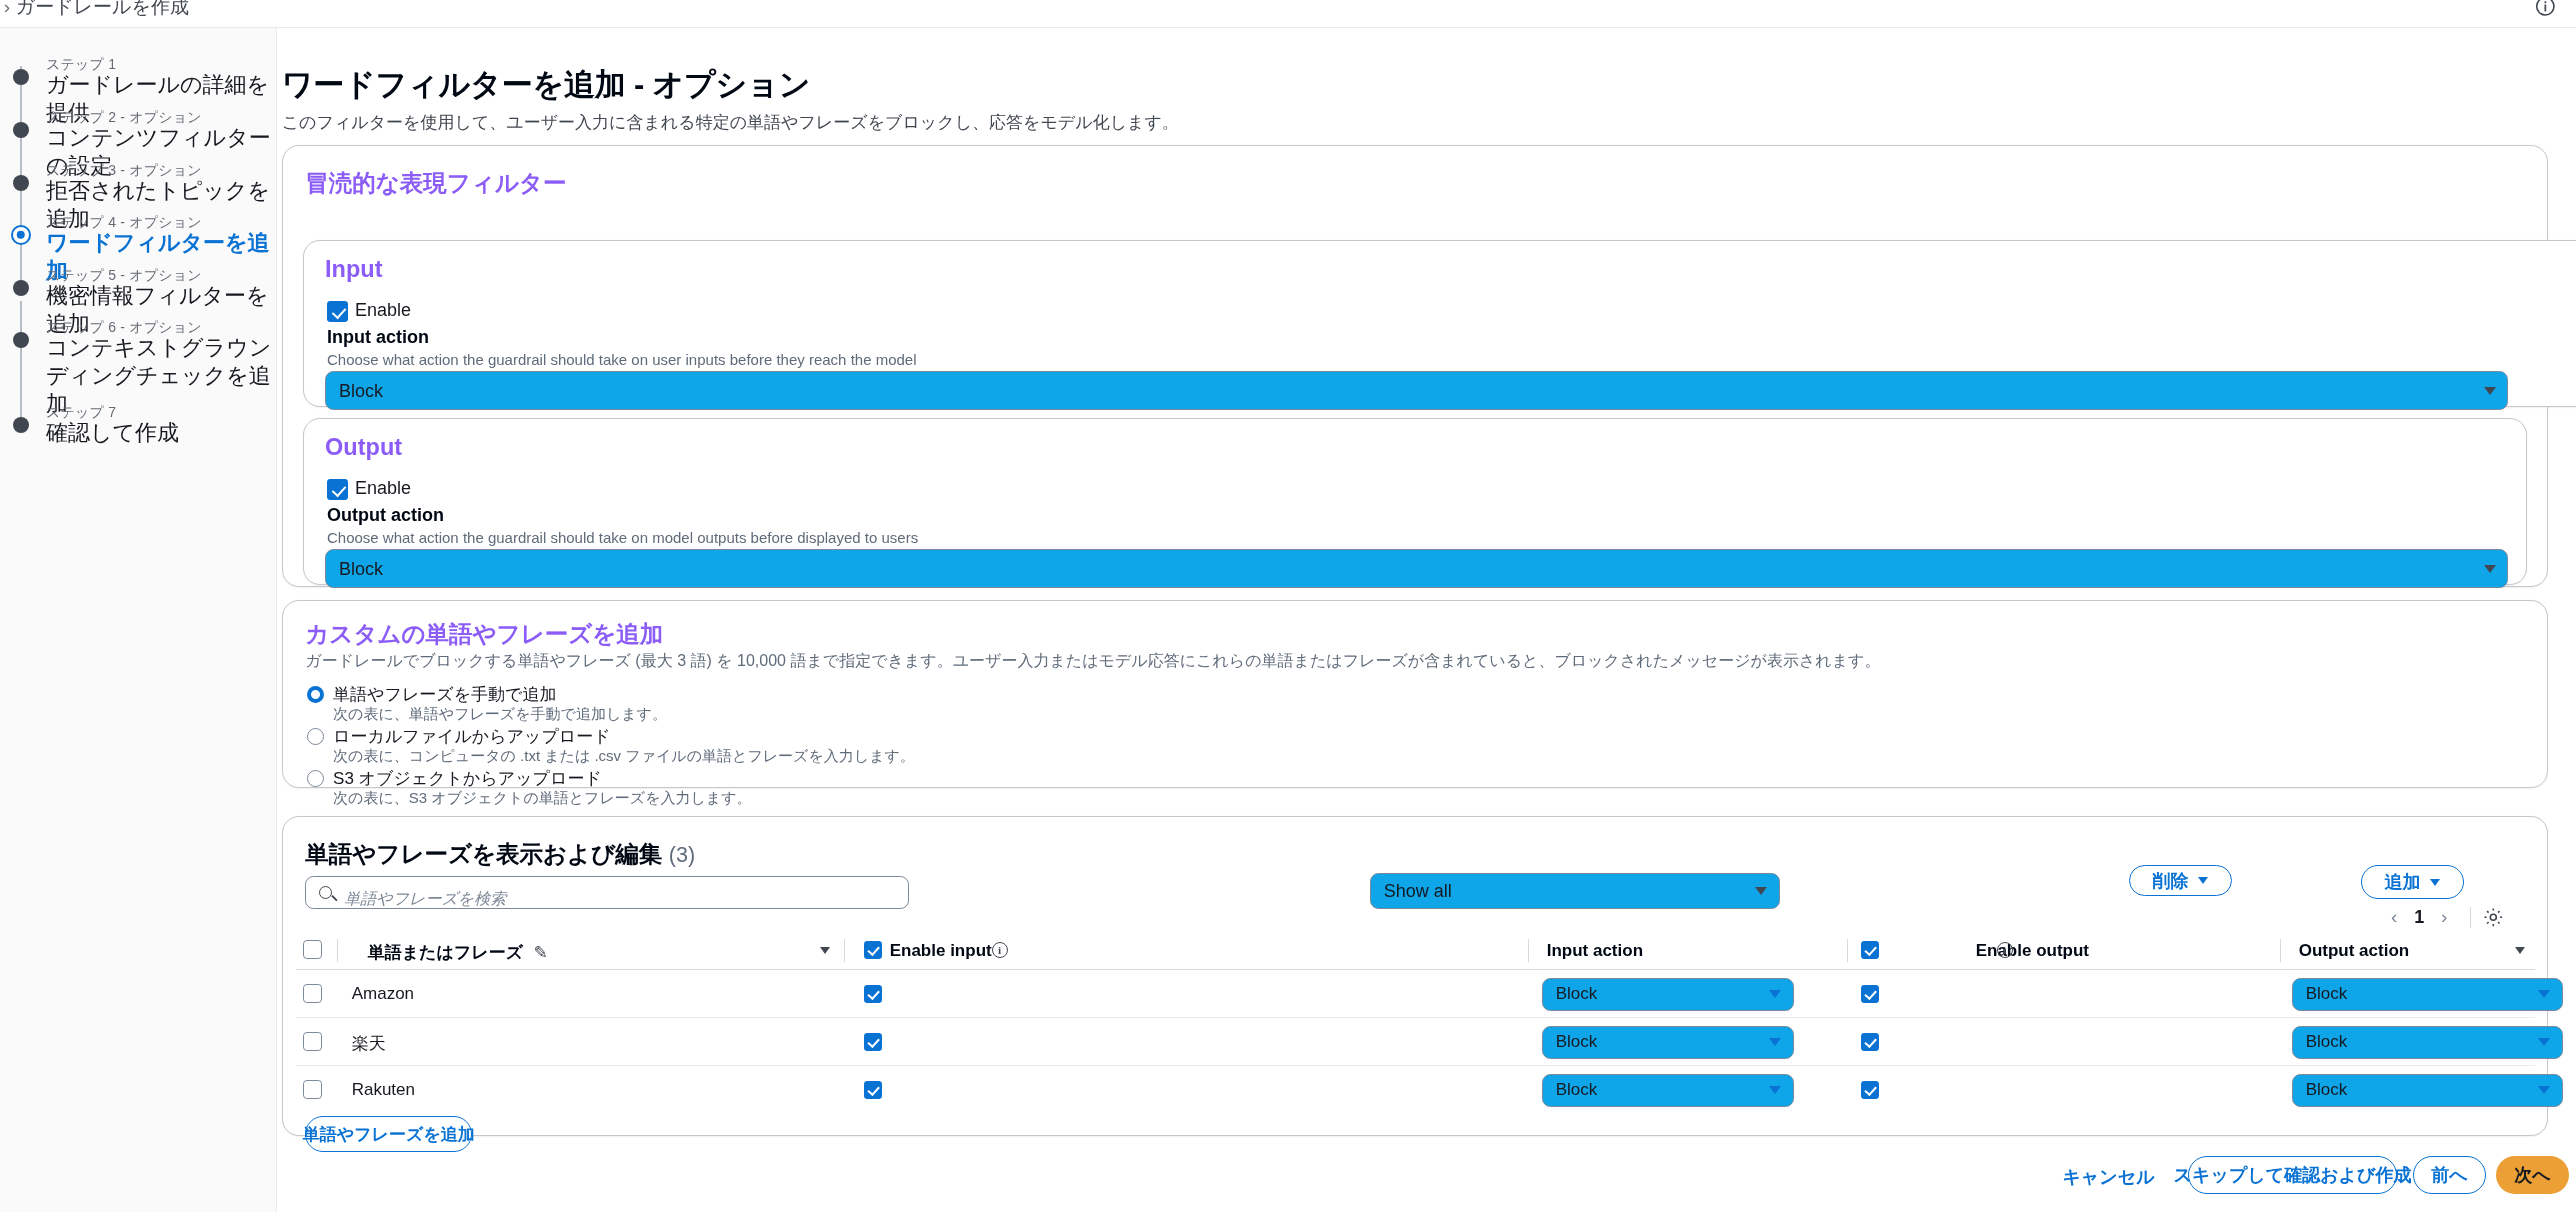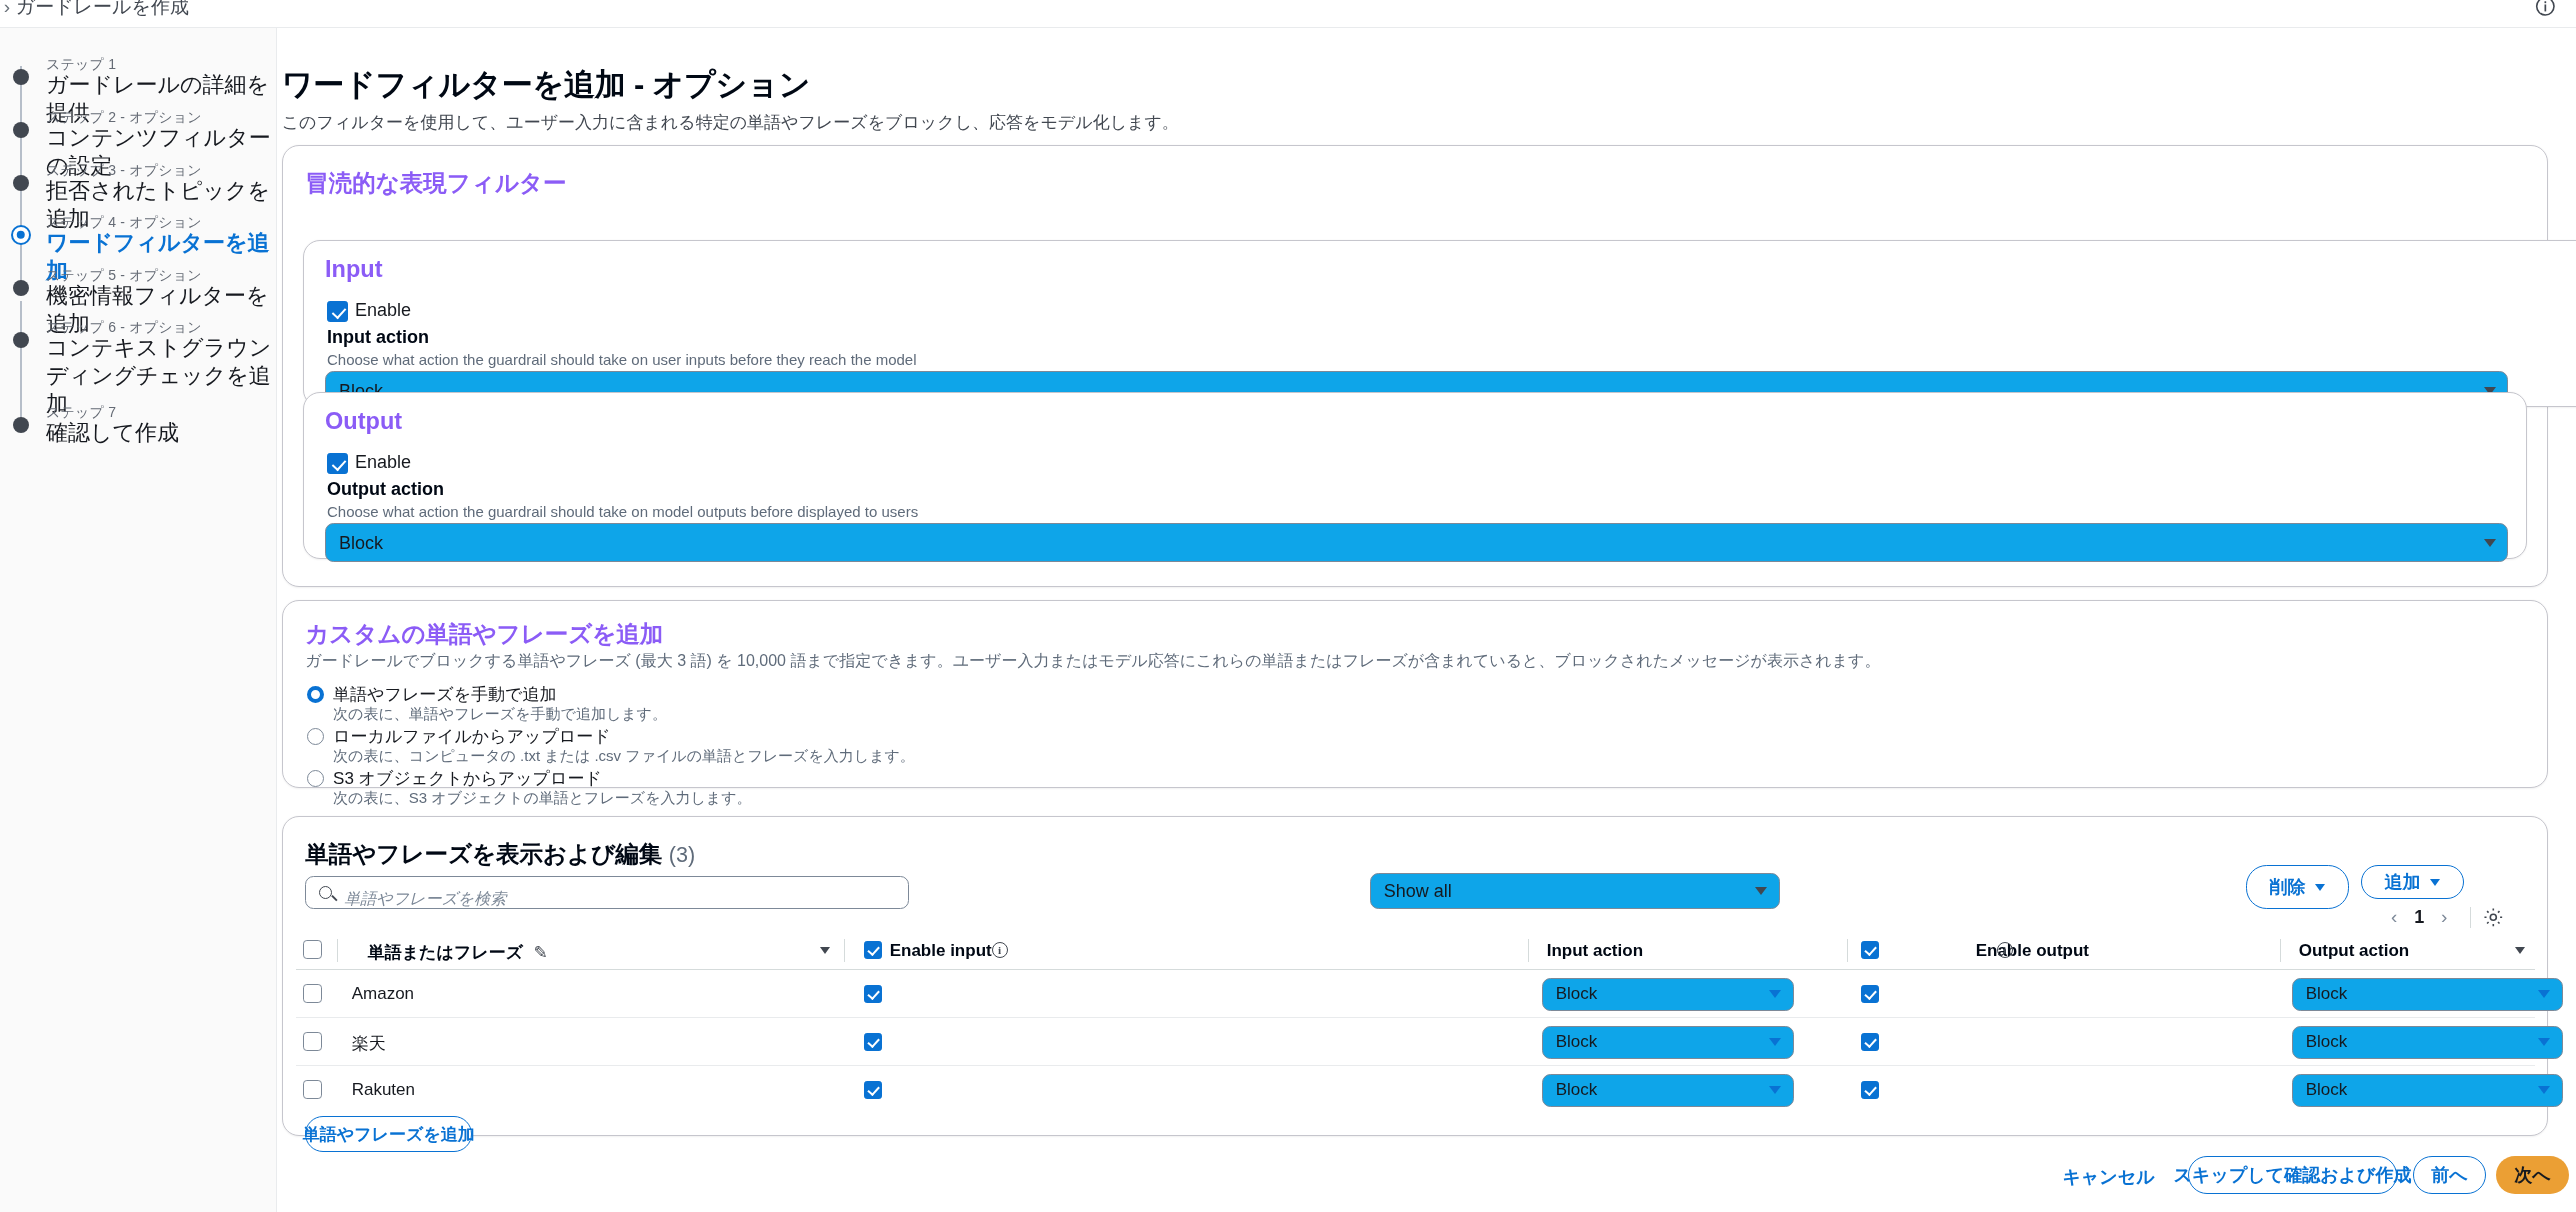--- a/index.html
+++ b/index.html
@@ -312,21 +312,21 @@
           <div class="chk-label">Enable</div>
         </div>
         <div class="field-label" style="left:22.6px; top:86px;">Input action</div>
         <div class="sub-desc" style="left:22.6px; top:109px;">Choose what action the guardrail should take on user inputs before they reach the model</div>
         <div class="select" style="left:20.7px; top:130px; width:2183px;">
           <div class="txt">Block</div>
           <div class="caret"></div>
         </div>
       </div>
 
-      <div class="panel" style="left:20.7px; top:246px; width:2224px; height:167px;padding-left:12px;">
+      <div class="panel" style="left:20.7px; top:272px; width:2224px; height:167px;padding-left:12px;">
         <div class="panel-h" style="left:20.7px; top:15px;">Output</div>
         <div class="chkrow" style="left:22.6px; top:60px;">
           <div class="chk"></div>
           <div class="chk-label">Enable</div>
         </div>
         <div class="field-label" style="left:22.6px; top:86px;">Output action</div>
         <div class="sub-desc" style="left:22.6px; top:109px;">Choose what action the guardrail should take on model outputs before displayed to users</div>
         <div class="select" style="left:20.7px; top:130px; width:2183px;">
           <div class="txt">Block</div>
           <div class="caret"></div>
@@ -367,21 +367,21 @@
       <div class="searchbox" style="left:22.6px; top:59px; width:604px;">
         <div class="mag"></div>
         <div class="ph">単語やフレーズを検索</div>
       </div>
 
       <div class="select" style="left:1087px; top:56px; width:410px; height:36px;">
         <div class="txt" style="top:6.6px;">Show all</div>
         <div class="caret"></div>
       </div>
 
-      <div class="btn" style="left:1963px; top:48px; width:103px; height:44px;">
+      <div class="btn" style="left:1846px; top:48px; width:103px; height:31px;">
         <span>削除</span>
         <span class="bcaret"></span>
       </div>
       <div class="btn" style="left:2078px; top:48px; width:103px; height:34px;">
         <span>追加</span>
         <span class="bcaret"></span>
       </div>
 
       <div class="pager" style="left:2097px; top:89px;">
         <span class="pg-arrow">‹</span>

